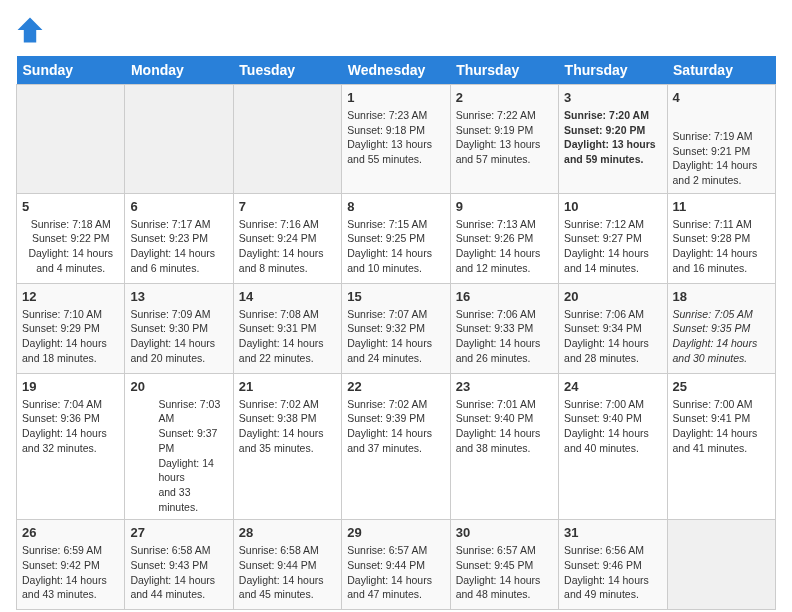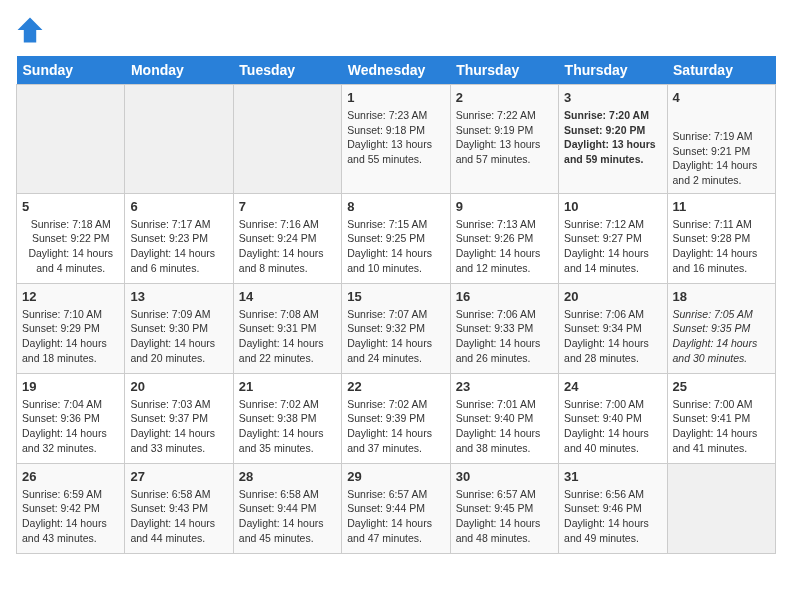--- a/index.html
+++ b/index.html
@@ -264,21 +264,21 @@
       <tr>
         <td>
           <span class="day-number">19</span>
           <div class="day-info" style="white-space: pre-line;">Sunrise: 7:04 AM
 Sunset: 9:36 PM
 Daylight: 14 hours
 and 32 minutes.</div>
         </td>
         <td>
           <span class="day-number">20</span>
-          <div class="day-info" style="white-space: pre-line;">Sunrise: 7:03 AM
+          <div class="day-info" style="white-space: pre-line; margin-left: 28px;">Sunrise: 7:03 AM
 Sunset: 9:37 PM
 Daylight: 14 hours
 and 33 minutes.</div>
         </td>
         <td>
           <span class="day-number">21</span>
           <div class="day-info" style="white-space: pre-line;">Sunrise: 7:02 AM
 Sunset: 9:38 PM
 Daylight: 14 hours
 and 35 minutes.</div>

